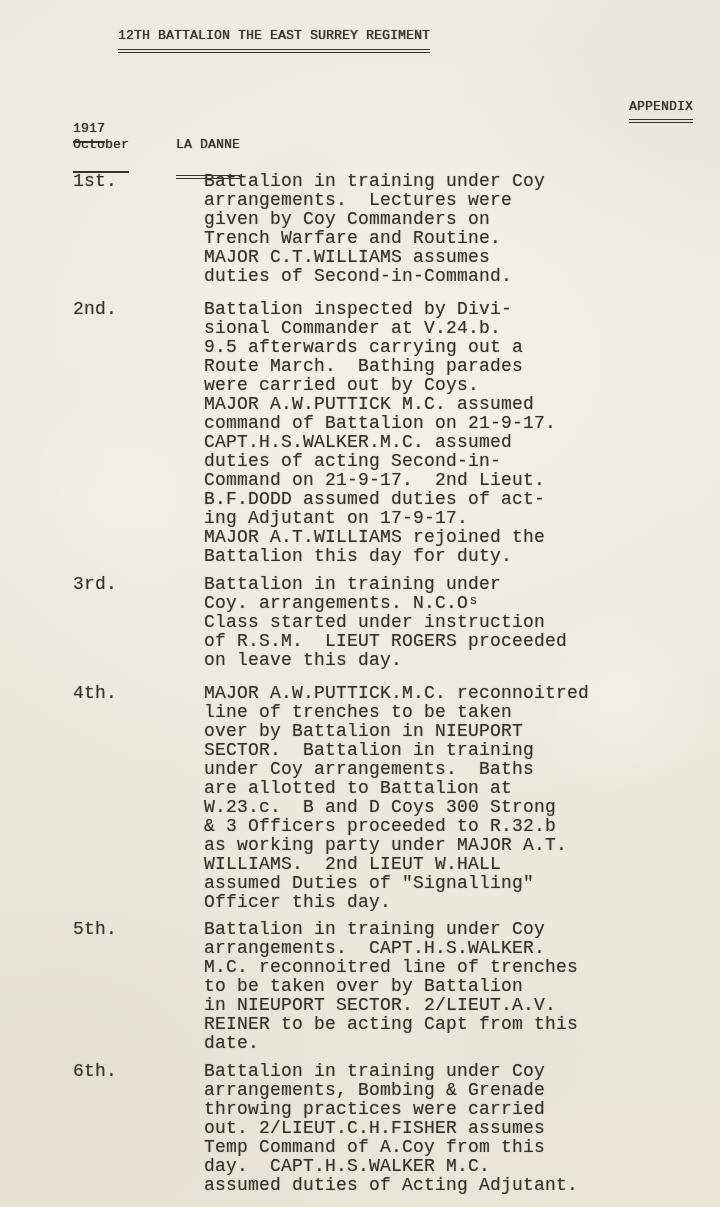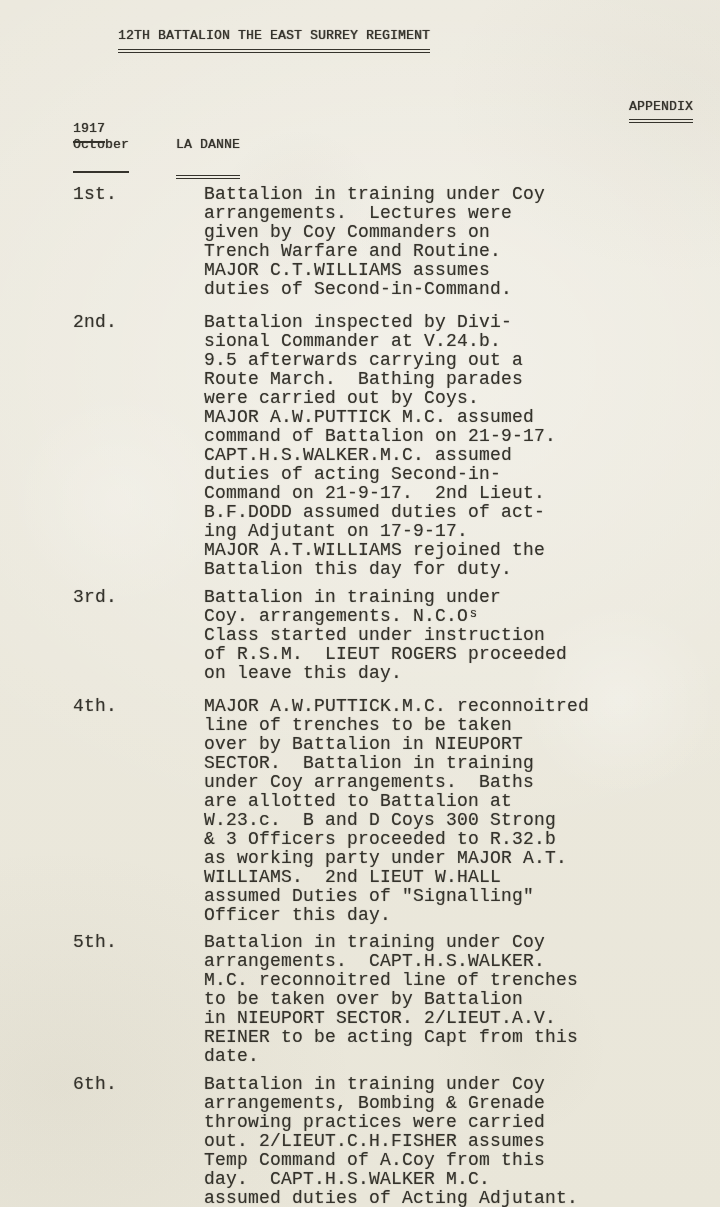--- a/index.html
+++ b/index.html
@@ -81,21 +81,21 @@
   }
   .location {
     left: 176px;
     top: 135px;
     border-bottom: 4px double var(--ink);
     padding-bottom: 20px;
   }
   .entries {
     position: absolute;
     left: 0;
-    top: 13px;
+    top: 0;
     width: 720px;
     height: 1056px;
   }
   .entry {
     position: absolute;
     left: 73px;
     font-size: 18px;
     line-height: 19px;
   }
   .entry .day {

